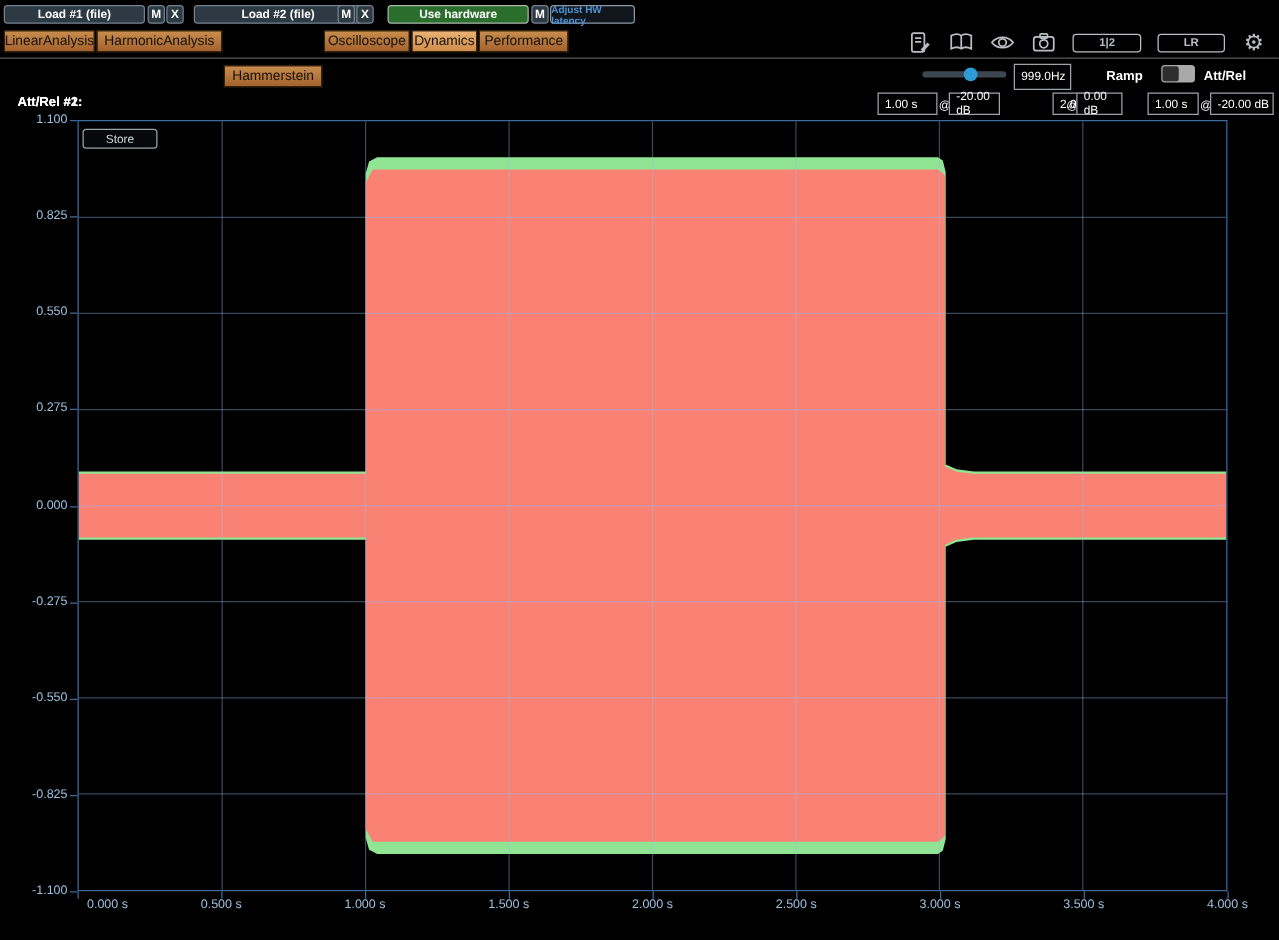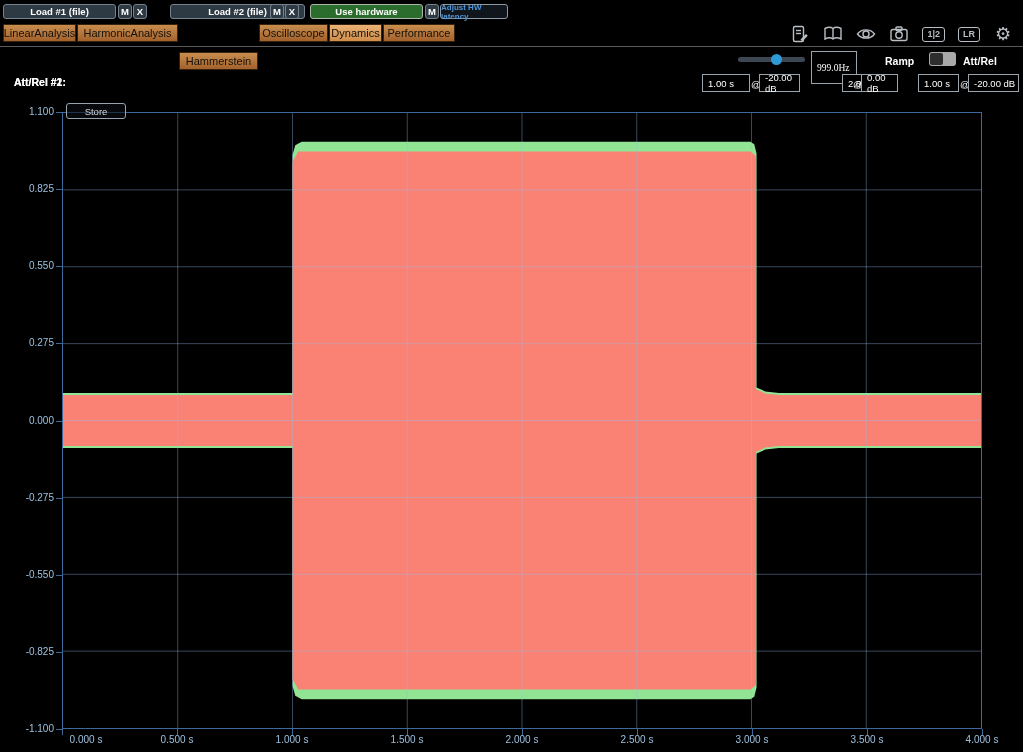--- a/index.html
+++ b/index.html
@@ -17,21 +17,21 @@
   .tab{box-sizing:border-box;height:18px;background:linear-gradient(#c98d4e,#a3622c);
     border:1px solid #35230f;color:#14100a;font-size:11px;display:flex;align-items:center;
     justify-content:center;cursor:pointer;margin-right:1px;}
   .tab.selected{background:linear-gradient(#eab274,#d08d4a);}
   .tabline{position:absolute;left:0;top:46px;width:1023px;height:1px;background:#5a5a5a;}
   
   #icons{position:absolute;top:23px;right:10px;height:22px;display:flex;align-items:center;gap:13px;}
   .icon{width:20px;height:20px;display:flex;align-items:center;justify-content:center;cursor:pointer;}
   .icon svg{stroke:#b9bec4;fill:none;stroke-width:1.4;}
   .badge{box-sizing:border-box;border:1.4px solid #b9bec4;border-radius:3px;color:#b9bec4;
-    font-size:9px;font-weight:bold;padding:1px 4px;line-height:11px;}
+    font-size:9px;font-weight:bold;padding:1px 20px;line-height:11px;}
   .gearchar{color:#b9bec4;font-size:18px;line-height:20px;}
   
   .sl-track{position:absolute;left:738px;top:57px;width:67px;height:5px;border-radius:2.5px;background:#3d4754;cursor:pointer;}
   .sl-thumb{position:absolute;left:34px;top:-3px;width:11px;height:11px;border-radius:50%;background:#2f9bd6;}
   .fieldbox{position:absolute;box-sizing:border-box;background:#000;border:1px solid #9aa4ad;
     color:#fff;font-size:9.5px;display:flex;align-items:center;padding-left:5px;cursor:text;}
   .lab{position:absolute;color:#fff;font-size:10.5px;font-weight:bold;}
   .toggle{position:absolute;left:929px;top:52px;width:27px;height:14px;background:#a9a9a9;
     border-radius:3px;cursor:pointer;}
   .knob{position:absolute;left:1px;top:1px;width:13px;height:12px;background:#2e2e2e;border-radius:2px;}
@@ -47,21 +47,21 @@
   #store{position:absolute;left:66px;top:103px;width:60px;height:16px;box-sizing:border-box;
     border:1px solid #9aa4ad;border-radius:3px;background:rgba(10,14,18,.6);color:#d4dae0;
     font-size:9.5px;display:flex;align-items:center;justify-content:center;cursor:pointer;}
 </style>
 </head>
 <body>
 
 <div class="btn" style="left:3px;width:113px;">Load #1 (file)</div>
 <div class="btn sq" style="left:118px;">M</div>
 <div class="btn sq" style="left:133px;">X</div>
-<div class="btn" style="left:170px;width:135px;">Load #2 (file)</div>
+<div class="btn" style="left:155px;width:135px;">Load #2 (file)</div>
 <div class="btn sq" style="left:270px;">M</div>
 <div class="btn sq" style="left:285px;">X</div>
 <div class="btn green" style="left:310px;width:113px;">Use hardware</div>
 <div class="btn sq" style="left:425px;">M</div>
 <div class="btn latency" style="left:440px;width:68px;">Adjust HW latency</div>
 
 <div id="tabs">
   <div class="tab" style="width:73px;">LinearAnalysis</div>
   <div class="tab" style="width:101px;">HarmonicAnalysis</div>
   <div class="tab" style="width:79px;margin-top:28px;">Hammerstein</div>
@@ -100,21 +100,21 @@
       </svg>
   </span>
   <span class="badge">1|2</span>
   <span class="badge">LR</span>
   <span class="icon gearchar">⚙</span>
 </div>
 
 <div class="sl-track">
   <div class="sl-thumb" style="left: 33.36px;"></div>
 </div>
-<div class="fieldbox" style="left:811px;top:51px;width:46px;height:33px;font-family:Liberation Serif, serif;">999.0Hz</div>
+<div class="fieldbox" style="left:811px;top:51px;width:46px;height:21px;">999.0Hz</div>
 <div class="lab" style="left:885px;top:55px;">Ramp</div>
 <div class="toggle">
     <div class="knob"></div>
   </div>
 <div class="lab" style="left:963px;top:55px;">Att/Rel</div>
 
 <div class="lab" style="left:14px;top:76px;">Att/Rel #1:</div>
 <div class="lab" style="left:14px;top:76px;">Att/Rel #2:</div>
 
 <div class="fieldbox" style="left:702px;top:74px;width:48px;height:18px;">1.00 s</div>
@@ -122,21 +122,21 @@
 <div class="fieldbox" style="left:759px;top:74px;width:41px;height:18px;">-20.00 dB</div>
 
 <div class="fieldbox" style="left:810px;top:74px;width:42px;height:18px;margin-left:32px;">2.00 s</div>
 <div class="at" style="left:853px;top:79px;">@</div>
 <div class="fieldbox" style="left:861px;top:74px;width:37px;height:18px;">0.00 dB</div>
 
 <div class="fieldbox" style="left:918px;top:74px;width:41px;height:18px;">1.00 s</div>
 <div class="at" style="left:960px;top:79px;">@</div>
 <div class="fieldbox" style="left:968px;top:74px;width:51px;height:18px;">-20.00 dB</div>
 
-<div id="chart-region" class="abs" style="left:0;top:0;width:1023px;height:554px;pointer-events:none;margin-top:16px;">
+<div id="chart-region" class="abs" style="left:0;top:0;width:1023px;height:554px;pointer-events:none;">
   <div id="plot" style="pointer-events:auto;">
     <svg viewBox="0 0 920 617" preserveAspectRatio="none">
         <polygon points="0,281.01545454545453 230,281.01545454545453 230,42.06818181818187 232.76,32.252272727272725 239.20000000000002,28.886818181818228 688.85,28.886818181818228 692.76,31.410909090909115 695.06,40.66590909090911 695.06,275.40636363636366 703.8000000000001,279.33272727272725 717.6,281.01545454545453 920,281.01545454545453 920,335.98454545454547 717.6,335.98454545454547 703.8000000000001,337.66727272727275 695.06,341.59363636363634 695.06,576.334090909091 692.76,585.5890909090908 688.85,588.1131818181818 239.20000000000002,588.1131818181818 232.76,584.7477272727273 230,574.9318181818181 230,335.98454545454547 0,335.98454545454547" fill="#90e493"></polygon>
         <polygon points="0,282.9786363636364 230,282.9786363636364 230,49.07954545454544 235.74999999999997,38.702727272727316 688.85,38.702727272727316 693.45,42.06818181818187 694.6,44.872727272727275 694.6,277.08909090909094 703.8000000000001,281.2959090909091 717.6,282.9786363636364 920,282.9786363636364 920,334.0213636363636 717.6,334.0213636363636 703.8000000000001,335.7040909090909 694.6,339.91090909090906 694.6,572.1272727272727 693.45,574.9318181818181 688.85,578.2972727272727 235.74999999999997,578.2972727272727 230,567.9204545454545 230,334.0213636363636 0,334.0213636363636" fill="#f98275"></polygon>
         <line x1="115" y1="0" x2="115" y2="617" stroke="rgba(150,190,240,0.38)" stroke-width="1"></line>
         <line x1="230" y1="0" x2="230" y2="617" stroke="rgba(150,190,240,0.38)" stroke-width="1"></line>
         <line x1="345" y1="0" x2="345" y2="617" stroke="rgba(150,190,240,0.38)" stroke-width="1"></line>
         <line x1="460" y1="0" x2="460" y2="617" stroke="rgba(150,190,240,0.38)" stroke-width="1"></line>
         <line x1="575" y1="0" x2="575" y2="617" stroke="rgba(150,190,240,0.38)" stroke-width="1"></line>
         <line x1="690" y1="0" x2="690" y2="617" stroke="rgba(150,190,240,0.38)" stroke-width="1"></line>

